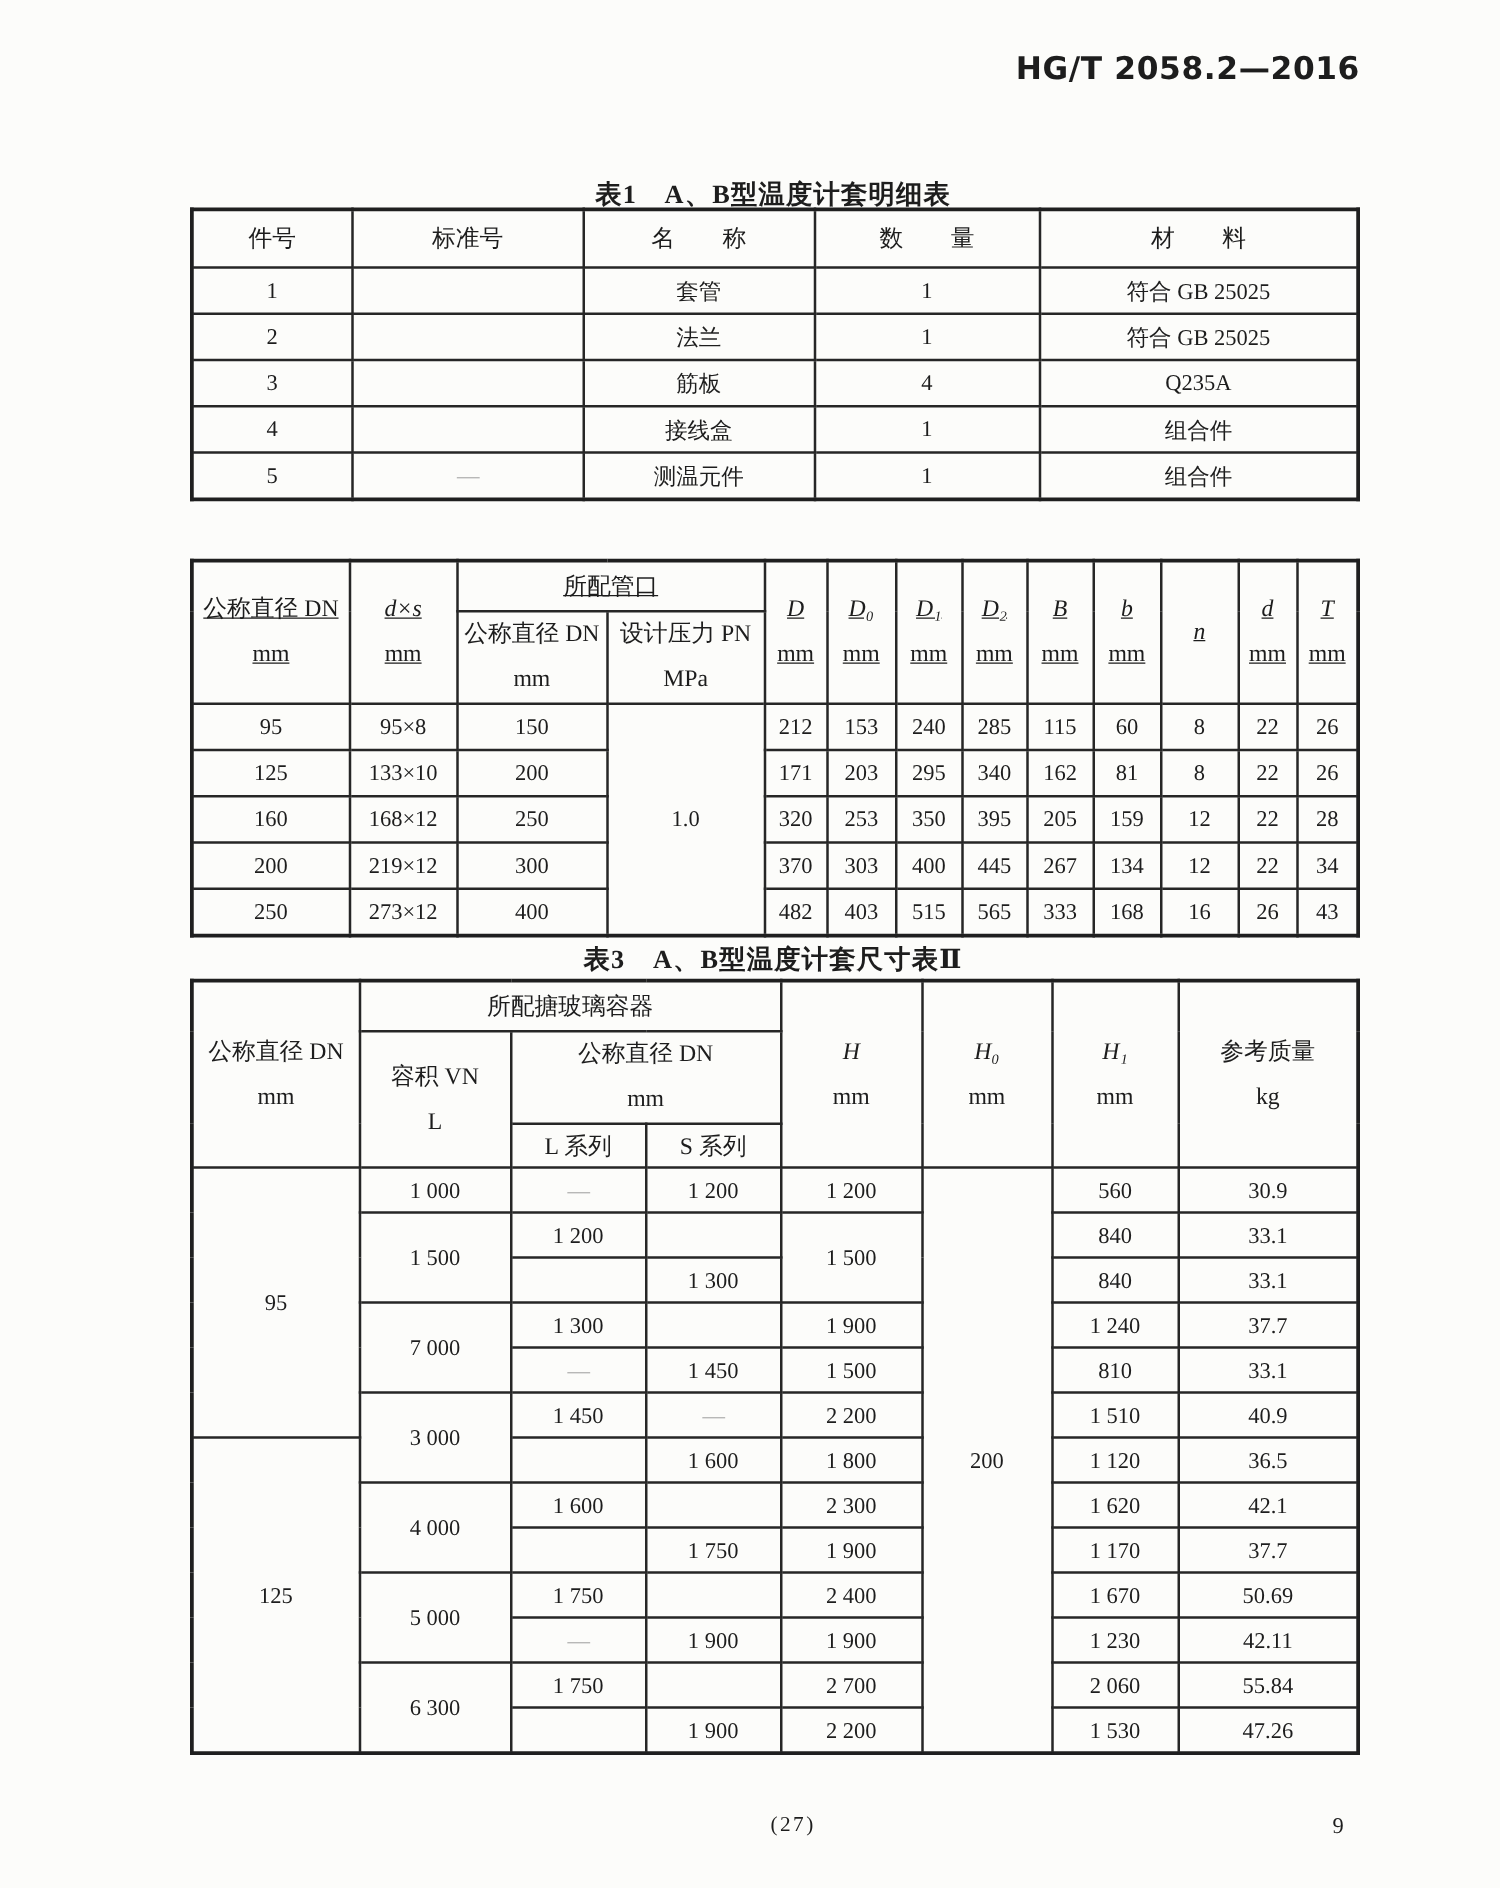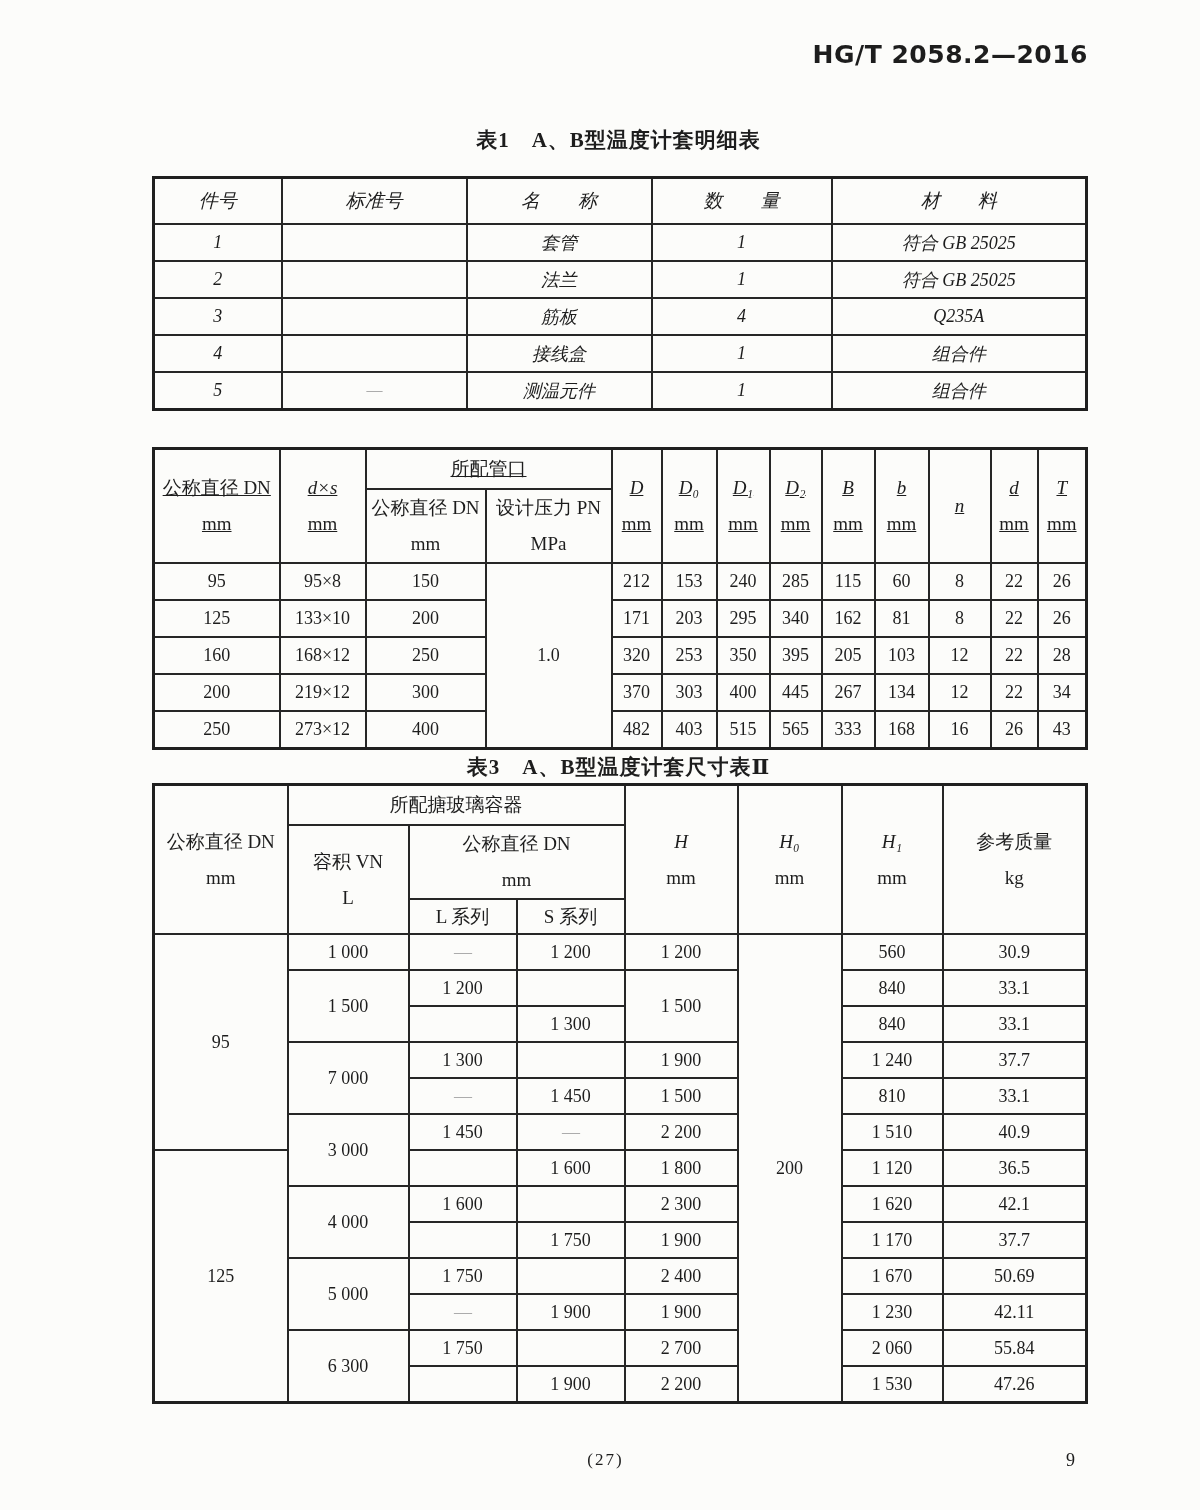--- a/index.html
+++ b/index.html
@@ -50,36 +50,36 @@
 
   
   .t3 tr.h1 td { height:38px; }
   .t3 tr.h2 td { height:70px; }
   .t3 tr.h3 td { height:33px;text-align:center; }
   .t3 td.bd { height:34px; }
   .t3 td.hd.stack span { line-height:1.9; }
   .t2 td.hd.stack span { line-height:1.9; }
 
   .footer-center {
-    position:absolute; left:139px; width:933px; top:1450px;
+    position:absolute; left:168px; width:933px; top:1450px;
     text-align:center; font-size:17px; letter-spacing:2px;
   }
   .footer-page {
     position:absolute; right:125px; top:1450px; font-size:18px;
   }
 </style>
 </head>
 <body>
 
 <div class="page">
 
   <div class="doc-number">HG/T 2058.2—2016</div>
 
-  <div class="tbl-title" style="top:126px;">表1　A、B型温度计套明细表</div>
-  <div class="block" style="top:176px;font-style:italic;">
+  <div class="tbl-title" style="top:141px;">表1　A、B型温度计套明细表</div>
+  <div class="block" style="top:166px;">
     <table class="t1">
       <colgroup>
           <col style="width:128px">
           <col style="width:185px">
           <col style="width:185px">
           <col style="width:180px">
           <col style="width:255px">
         </colgroup>
       <tbody>
           <tr>
@@ -231,21 +231,21 @@
       </tr>
       <tr>
         <td class="bd">160</td>
         <td class="bd">168×12</td>
         <td class="bd">250</td>
         <td class="bd">320</td>
         <td class="bd">253</td>
         <td class="bd">350</td>
         <td class="bd">395</td>
         <td class="bd">205</td>
-        <td class="bd">103</td>
+        <td class="bd">159</td>
         <td class="bd">12</td>
         <td class="bd">22</td>
         <td class="bd">28</td>
       </tr>
       <tr>
         <td class="bd">200</td>
         <td class="bd">219×12</td>
         <td class="bd">300</td>
         <td class="bd">370</td>
         <td class="bd">303</td>

